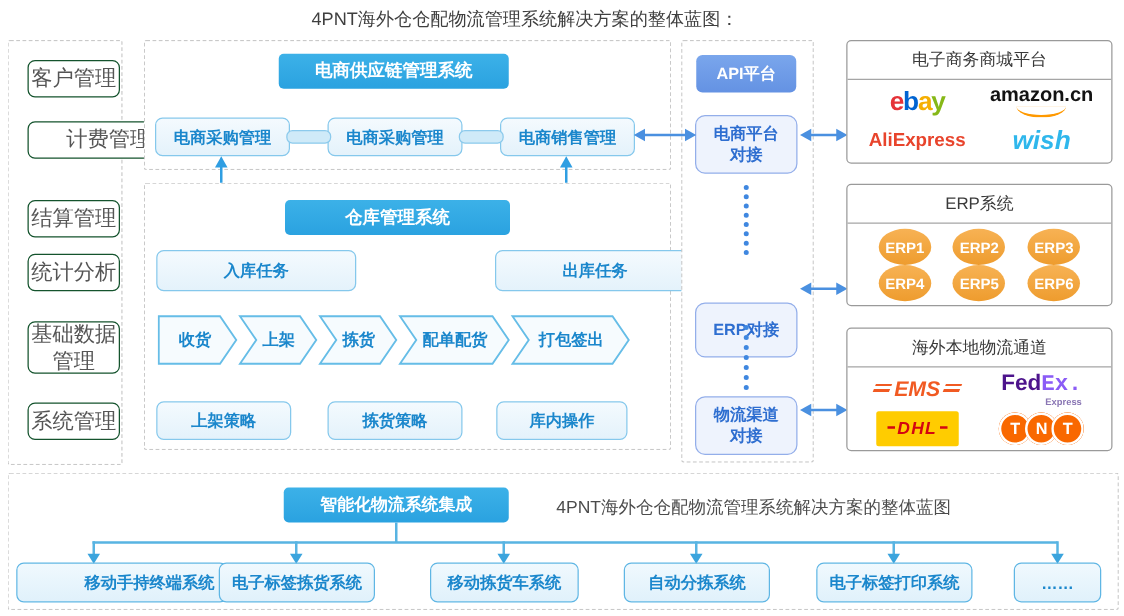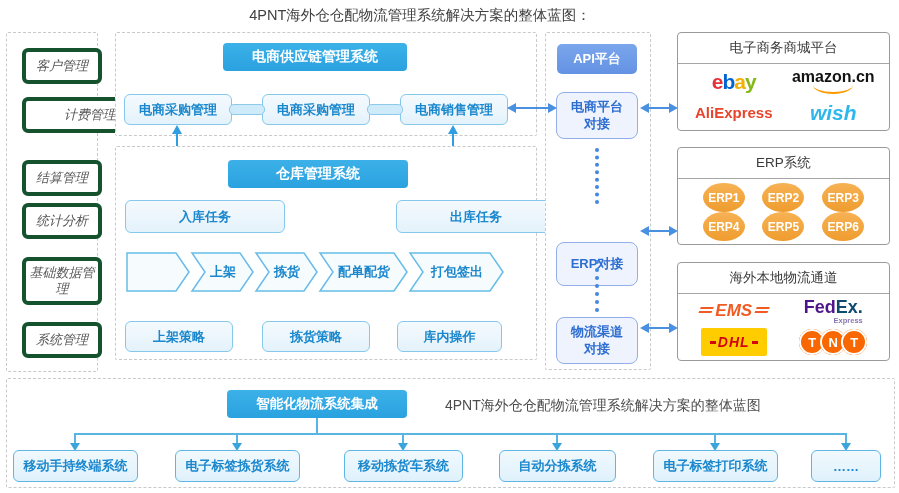--- a/index.html
+++ b/index.html
@@ -3,23 +3,23 @@
 <meta charset="utf-8">
 <style>
   html,body{margin:0;padding:0;background:#fff;}
   .stage{position:relative;width:899px;height:493px;background:#fff;overflow:hidden;
          font-family:"Liberation Sans","DejaVu Sans",sans-serif;}
   .abs{position:absolute;}
   .dashed{border:1px dashed #c9c9c9;border-radius:2px;background:#fff;}
   .title{left:0;top:6px;width:840px;text-align:center;font-size:14.5px;color:#3f3f3f;}
 
   
-  .side-item{left:15px;width:72px;background:#fff;border:4px solid #14532d;border-radius:6px;
-             color:#555;font-size:13px;display:flex;align-items:center;justify-content:center;
-             text-align:center;line-height:1.25;font-style:italic;}
+  .side-item{left:15px;width:72px;background:#fff;border:1px solid #14532d;border-radius:6px;
+             color:#555;font-size:17px;display:flex;align-items:center;justify-content:center;
+             text-align:center;line-height:1.25;}
 
   
   .blue-head{background:linear-gradient(180deg,#3cb1e8,#2aa2e0);color:#fff;font-size:14px;font-weight:bold;
              border-radius:4px;display:flex;align-items:center;justify-content:center;}
 
   
   .lt-box{background:linear-gradient(180deg,#f4fafe,#e4f2fb);border:1px solid #85c8ec;border-radius:6px;
           color:#1b87cc;font-size:13px;font-weight:bold;display:flex;align-items:center;justify-content:center;}
   .pipe{background:#cfeaf8;border:1px solid #8ccaec;border-radius:5px;}
 
@@ -54,21 +54,21 @@
   .erp-grid{position:absolute;top:31px;left:0;right:0;bottom:0;display:grid;grid-template-columns:1fr 1fr 1fr;
             align-items:center;justify-items:center;padding:4px 16px;}
   .erp-badge{width:42px;height:29px;border-radius:50%;background:linear-gradient(180deg,#f7b254,#ee9c2e);
              color:#fff;font-size:12px;font-weight:bold;display:flex;align-items:center;justify-content:center;}
   .ems{display:flex;align-items:center;gap:3px;}
   .ems-text{font-style:italic;font-weight:bold;font-size:17px;color:#f15a22;}
   .ems-stripe{width:13px;height:9px;transform:skewX(-22deg);
               background:repeating-linear-gradient(180deg,#f15a22 0 2px,transparent 2px 4.5px);}
   .fedex{line-height:1;font-size:18px;font-weight:bold;}
   .fedex .fed{color:#4d148c;}
-  .fedex .ex{color:#0c4a6e;}
+  .fedex .ex{color:#8b5cf6;font-family:Liberation Mono, monospace;}
   .fedex .express{font-size:7.5px;font-weight:bold;color:#8a76b4;text-align:right;margin-top:1px;}
   .dhl{background:#ffcc00;padding:5px 7px;border-radius:2px;}
   .dhl-text{color:#d40511;font-weight:bold;font-style:italic;font-size:14px;letter-spacing:1px;white-space:nowrap;}
   .dhl-text::before,.dhl-text::after{content:"";display:inline-block;width:6px;height:2.5px;background:#d40511;
                                      vertical-align:middle;margin:0 2px 2px 2px;}
   .tnt{display:flex;}
   .tnt-circle{width:26px;height:26px;border-radius:50%;background:#f96800;box-shadow:inset 0 0 0 2px #fff,inset 0 0 0 4px #f96800;
               color:#fff;font-weight:bold;font-size:13px;display:flex;align-items:center;justify-content:center;}
   .tnt-circle + .tnt-circle{margin-left:-5px;}
 
@@ -119,20 +119,21 @@
   <div class="abs lt-box" style="left:348px;top:200px;width:158px;height:31px;margin-left:48px;">出库任务</div>
 
   <div class="abs" style="left:126px;top:252px;width:380px;height:40px;">
     <svg width="380" height="40" viewBox="0 0 380 40">
       <polygon points="1,1 50,1 63,20 50,39 1,39" fill="#f6fbfe" stroke="#66bde7" stroke-width="1.5"></polygon>
       <polygon points="66,1 114,1 127,20 114,39 66,39 79,20" fill="#f6fbfe" stroke="#66bde7" stroke-width="1.5"></polygon>
       <polygon points="130,1 178,1 191,20 178,39 130,39 143,20" fill="#f6fbfe" stroke="#66bde7" stroke-width="1.5"></polygon>
       <polygon points="194,1 268,1 281,20 268,39 194,39 207,20" fill="#f6fbfe" stroke="#66bde7" stroke-width="1.5"></polygon>
       <polygon points="284,1 364,1 377,20 364,39 284,39 297,20" fill="#f6fbfe" stroke="#66bde7" stroke-width="1.5"></polygon>
     </svg>
+    <span class="flow-label" style="left:2px;width:56px;">收货</span>
     <span class="flow-label" style="left:74px;width:46px;">上架</span>
     <span class="flow-label" style="left:138px;width:46px;">拣货</span>
     <span class="flow-label" style="left:202px;width:72px;">配单配货</span>
     <span class="flow-label" style="left:292px;width:78px;">打包签出</span>
   </div>
 
   <div class="abs lt-box" style="left:125px;top:321px;width:106px;height:29px;">上架策略</div>
   <div class="abs lt-box" style="left:262px;top:321px;width:106px;height:29px;">拣货策略</div>
   <div class="abs lt-box" style="left:397px;top:321px;width:103px;height:29px;">库内操作</div>
 
@@ -198,20 +199,20 @@
 
   <div class="abs tree-line" style="left:316px;top:418px;width:2px;height:16px;"></div>
   <div class="abs tree-line" style="left:74px;top:433px;width:772px;height:2px;"></div>
   <div class="abs tree-arrow" style="left:74px;top:433px;height:11px;"></div>
   <div class="abs tree-arrow" style="left:236px;top:433px;height:11px;"></div>
   <div class="abs tree-arrow" style="left:402px;top:433px;height:11px;"></div>
   <div class="abs tree-arrow" style="left:556px;top:433px;height:11px;"></div>
   <div class="abs tree-arrow" style="left:714px;top:433px;height:11px;"></div>
   <div class="abs tree-arrow" style="left:845px;top:433px;height:11px;"></div>
 
-  <div class="abs sys-box" style="left:13px;width:123px;">移动手持终端系统</div>
+  <div class="abs sys-box" style="left:13px;width:123px;padding-left:44px;">移动手持终端系统</div>
   <div class="abs sys-box" style="left:175px;width:123px;">电子标签拣货系统</div>
   <div class="abs sys-box" style="left:344px;width:117px;">移动拣货车系统</div>
   <div class="abs sys-box" style="left:499px;width:115px;">自动分拣系统</div>
   <div class="abs sys-box" style="left:653px;width:123px;">电子标签打印系统</div>
   <div class="abs sys-box" style="left:811px;width:68px;">……</div>
 
 </div>
 
 </body></html>

